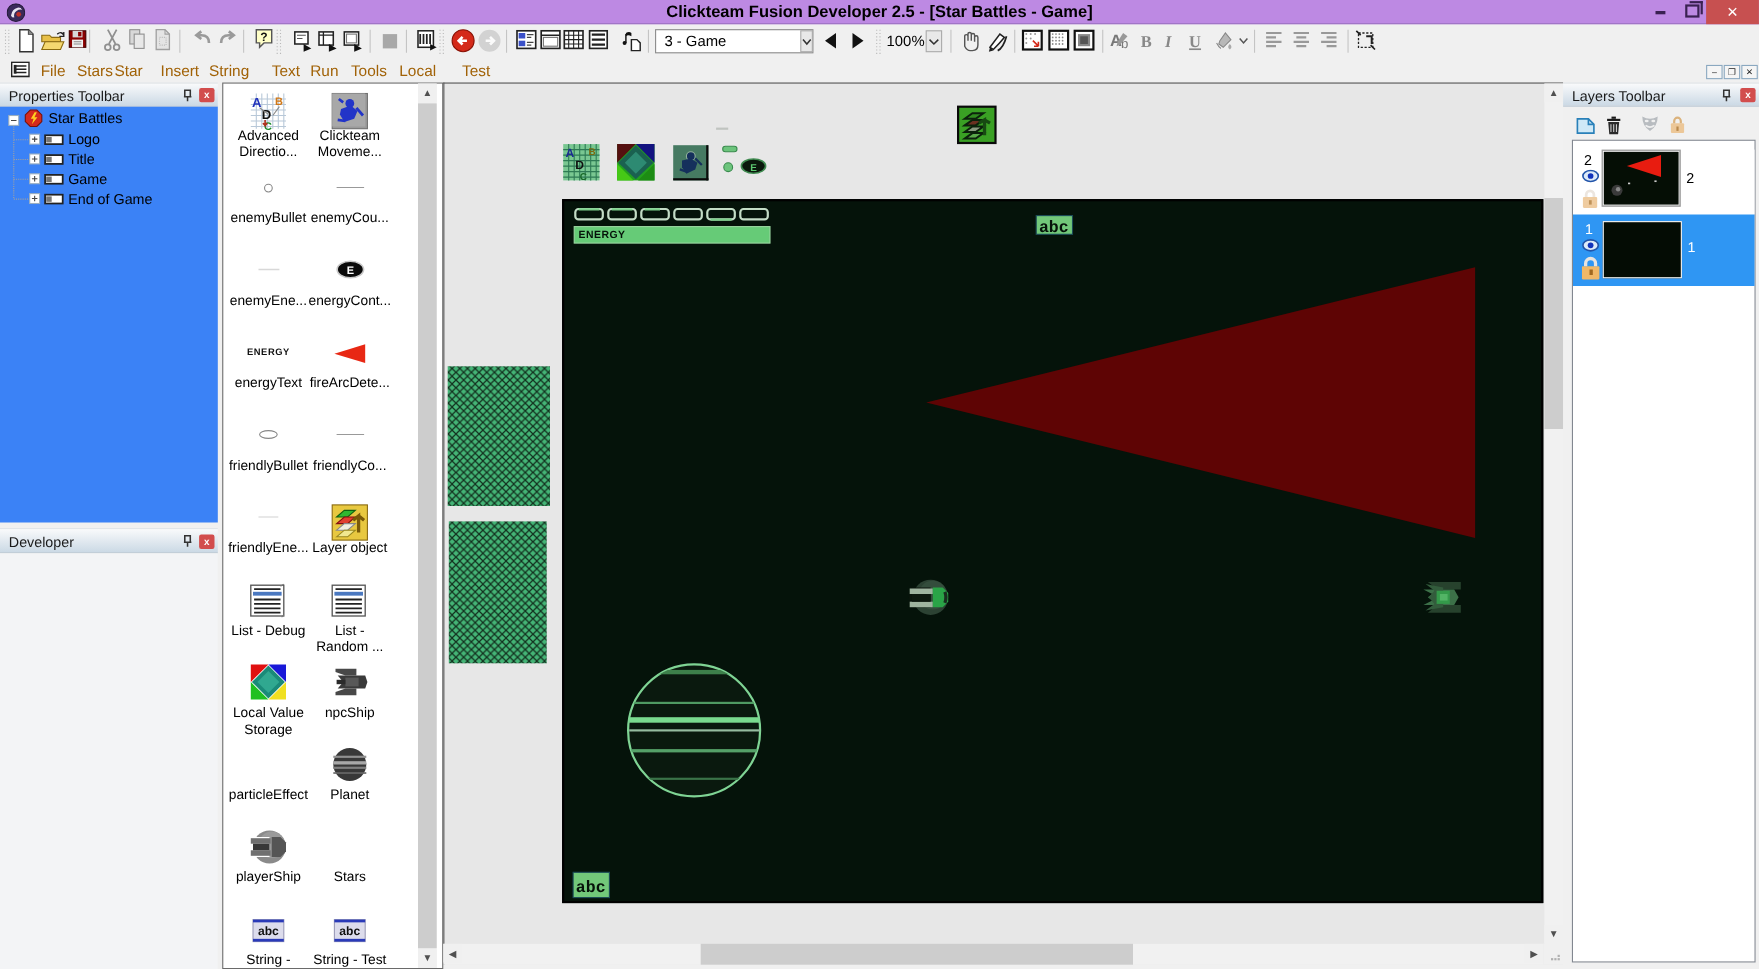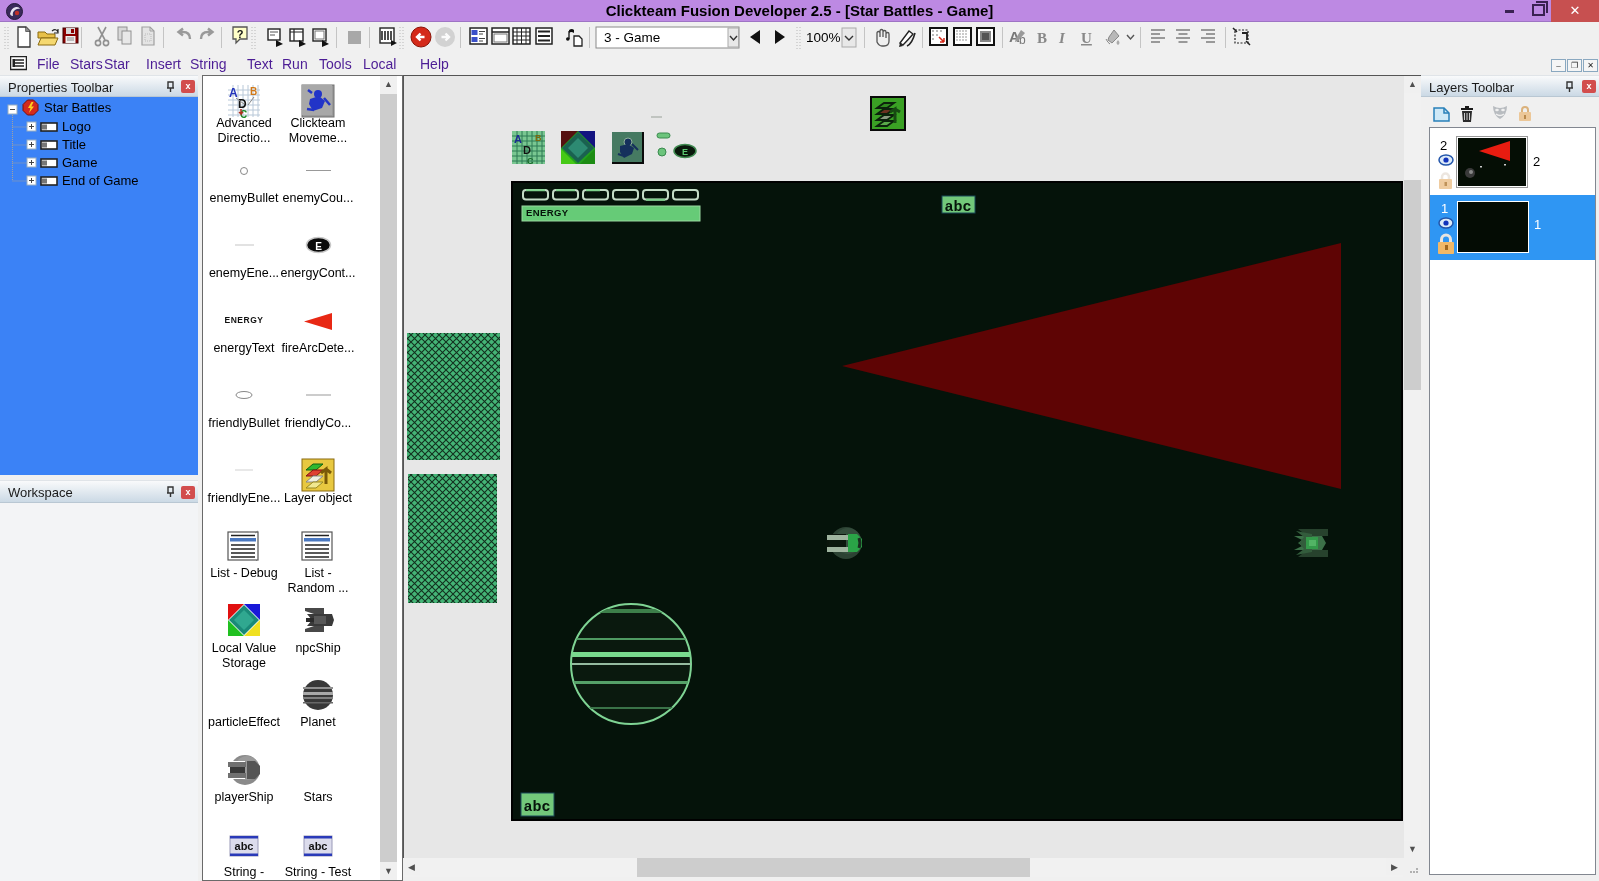--- a/index.html
+++ b/index.html
@@ -13,21 +13,21 @@
 #btn-close { right:0; top:0; width:48px; height:22px; background:#c75050; color:#fff; text-align:center; font-size:13px; line-height:21px; }
 #btn-min { right:85px; top:10px; width:9px; height:3px; background:#3a2152; }
 #btn-restore { right:54px; top:4px; width:13px; height:12px; border:2px solid #3a2152; background:#bd89e3; }
 #btn-restore::before { content:""; position:absolute; left:2px; top:-5px; width:10px; height:10px; border:2px solid #3a2152; border-left:none; border-bottom:none; }
 
 
 #toolbar { left:0; top:23px; width:1599px; height:29px; background:#f0f0f0; }
 
 
 #menubar { left:0; top:52px; width:1599px; height:23px; background:#f0f0f0; }
-.mitem { position:absolute; top:4px; font-size:14px; color:#4c1d95; }
+.mitem { position:absolute; top:4px; font-size:14px; color:#a16207; }
 
 
 .panel-hdr { background:linear-gradient(#f9fafb,#cbd9e5); border-top:1px solid #e0e4e8; border-bottom:1px solid #b9c7d3; }
 .panel-title { position:absolute; left:8px; top:4px; font-size:13px; color:#1a1a1a; }
 .xbtn { position:absolute; width:14px; height:13px; background:#d24d4d; border-radius:2px; color:#fff; font-size:9px; font-weight:bold; text-align:center; line-height:13px; }
 
 #ws-hdr { left:0; top:75px; width:198px; height:22px; }
 #ws-body { left:0; top:97px; width:198px; height:378px; background:#3b82f6; }
 #prop-hdr { left:0; top:480px; width:198px; height:23px; }
 #prop-body { left:0; top:503px; width:198px; height:378px; background:#f3f4f6; }
@@ -293,21 +293,21 @@
     </svg>
     <span class="mitem" style="left:37px">File</span>
     <span class="mitem" style="left:70px">Stars</span>
     <span class="mitem" style="left:104px">Star</span>
     <span class="mitem" style="left:146px">Insert</span>
     <span class="mitem" style="left:190px">String</span>
     <span class="mitem" style="left:247px">Text</span>
     <span class="mitem" style="left:282px">Run</span>
     <span class="mitem" style="left:319px">Tools</span>
     <span class="mitem" style="left:363px">Local</span>
-    <span class="mitem" style="left:420px">Help</span>
+    <span class="mitem" style="left:420px">Test</span>
   </div>
 
   <div class="abs panel-hdr" id="ws-hdr">
     <span class="panel-title">Properties Toolbar</span>
     <svg class="abs" style="left:167px;top:5px" width="9" height="12">
         <path d="M1 1 h5 v6 h-5 z M0 7 h7 M3.5 7 v4" stroke="#333" stroke-width="1.4" fill="none"></path>
       </svg>
     <span class="xbtn" style="left:181px;top:4px">x</span>
   </div>
   <div class="abs" id="ws-body">
@@ -367,21 +367,21 @@
         <g transform="translate(41,79)">
           <rect x="0" y="1" width="16" height="8" fill="#fff" stroke="#222" stroke-width="1.6"></rect>
           <rect x="1" y="2.5" width="5" height="5" fill="#777"></rect>
         </g>
         <text x="62" y="88" font-size="13" font-family="Liberation Sans">End of Game</text>
       </g>
     </svg>
   </div>
 
   <div class="abs panel-hdr" id="prop-hdr">
-    <span class="panel-title">Workspace</span>
+    <span class="panel-title">Developer</span>
     <svg class="abs" style="left:167px;top:5px" width="9" height="12">
         <path d="M1 1 h5 v6 h-5 z M0 7 h7 M3.5 7 v4" stroke="#333" stroke-width="1.4" fill="none"></path>
       </svg>
     <span class="xbtn" style="left:181px;top:5px">x</span>
   </div>
   <div class="abs" id="prop-body"></div>
 
   <div class="abs" id="objpanel">
     <svg width="199" height="804" font-family="Liberation Sans" font-size="12.5">
 

